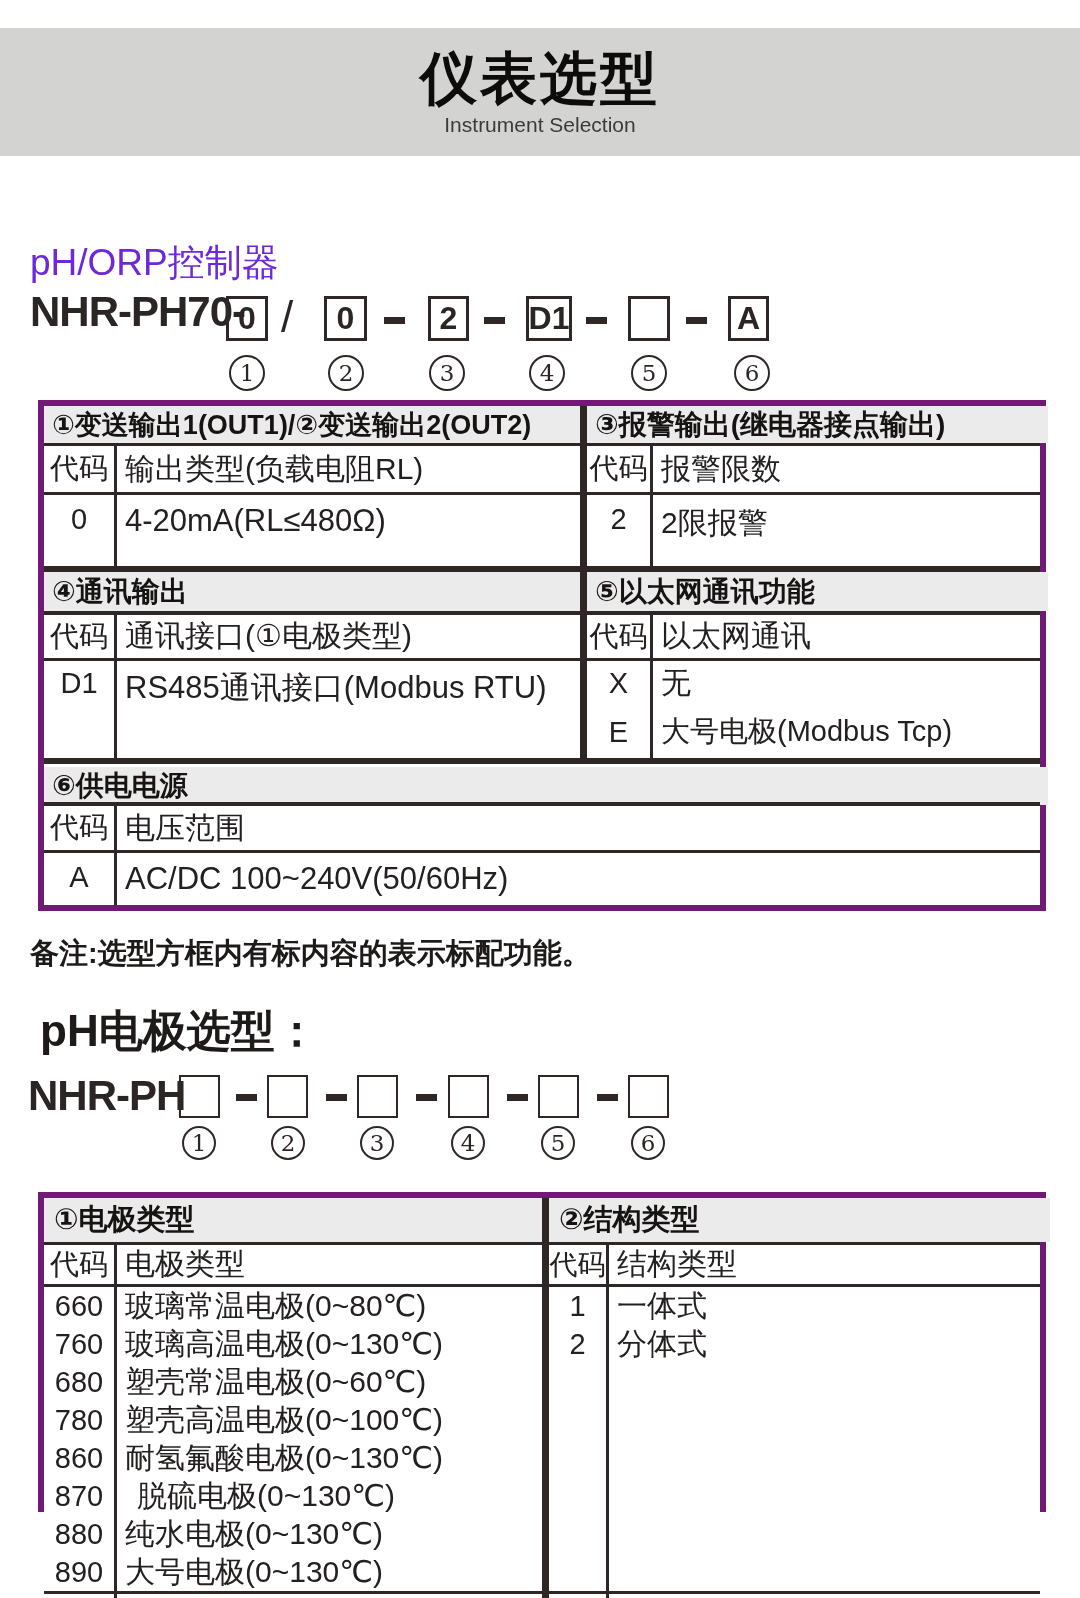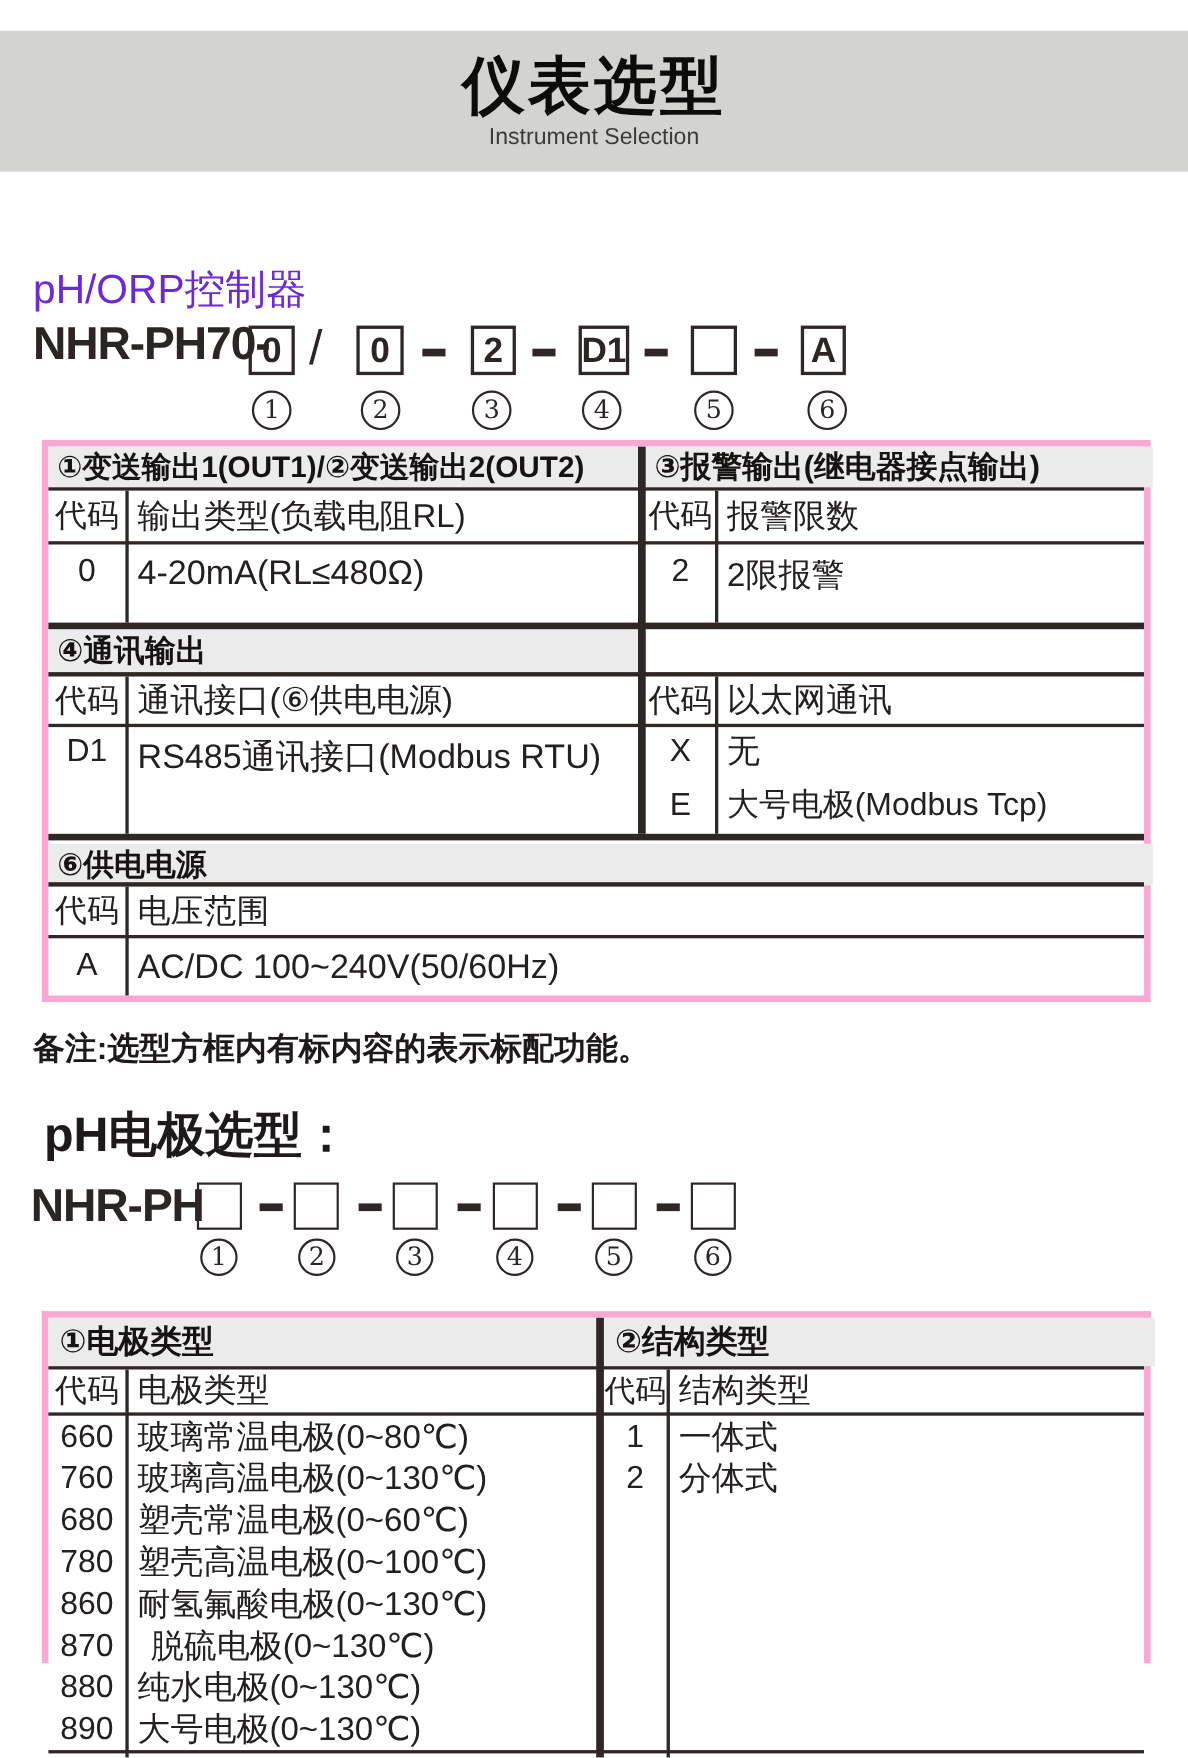--- a/index.html
+++ b/index.html
@@ -19,21 +19,21 @@
   .model-prefix{position:absolute;font-size:42px;font-weight:600;letter-spacing:-1px;color:#2b2523;white-space:nowrap;}
   .code-box{position:absolute;border:3px solid #2e2725;display:flex;align-items:center;justify-content:center;
             font-size:32px;font-weight:600;color:#2b2523;box-sizing:border-box;}
   .code-box.thin{border-width:2px;}
   .slash{position:absolute;font-size:44px;font-weight:400;color:#2b2523;}
   .dash{position:absolute;width:21px;height:7px;background:#2e2725;}
   .circ{position:absolute;width:34px;height:34px;border:2px solid #2e2725;border-radius:50%;
         display:flex;align-items:center;justify-content:center;
         font-family:"DejaVu Serif",serif;font-size:23px;color:#2b2523;box-sizing:border-box;}
   
-  .tbl{position:absolute;left:38px;width:1008px;border:6px solid #f9a8d4;box-sizing:border-box;}
+  .tbl{position:absolute;left:38px;width:1008px;border:6px solid #701a75;box-sizing:border-box;}
   .cell{position:absolute;display:flex;align-items:center;white-space:nowrap;font-size:30px;color:#242020;}
   .cell.hdr{font-weight:700;font-size:28px;color:#161312;}
   .cell.code{justify-content:center;font-size:29px;}
   .cell.topal{align-items:flex-start;}
   .gray{background:#ebebeb;}
 </style>
 </head>
 <body>
 
 <div id="page">
@@ -78,23 +78,24 @@
     <div class="cell" style="left:81px;top:40px;width:450px;height:46px;">输出类型(负载电阻RL)</div>
     <div class="cell code" style="left:543px;top:40px;width:63px;height:46px;">代码</div>
     <div class="cell" style="left:617px;top:40px;width:370px;height:46px;">报警限数</div>
 
     <div class="cell code topal" style="left:0;top:89px;width:70px;height:71px;padding-top:8px;">0</div>
     <div class="cell topal" style="left:81px;top:89px;width:450px;height:71px;padding-top:8px;font-size:31px;">4-20mA(RL≤480Ω)</div>
     <div class="cell code topal" style="left:543px;top:89px;width:63px;height:71px;padding-top:8px;">2</div>
     <div class="cell topal" style="left:617px;top:89px;width:370px;height:71px;padding-top:8px;">2限报警</div>
 
     <div class="cell hdr gray" style="left:0;top:166px;width:536px;height:39px;padding-left:8px;">④通讯输出</div>
+    <div class="cell hdr gray" style="left:543px;top:166px;width:453px;height:39px;padding-left:8px;">⑤以太网通讯功能</div>
 
     <div class="cell code" style="left:0;top:209px;width:70px;height:43px;">代码</div>
-    <div class="cell" style="left:81px;top:209px;width:450px;height:43px;">通讯接口(⑥供电电源)</div>
+    <div class="cell" style="left:81px;top:209px;width:450px;height:43px;">通讯接口(①电极类型)</div>
     <div class="cell code" style="left:543px;top:209px;width:63px;height:43px;">代码</div>
     <div class="cell" style="left:617px;top:209px;width:370px;height:43px;">以太网通讯</div>
 
     <div class="cell code topal" style="left:0;top:255px;width:70px;height:97px;padding-top:6px;">D1</div>
     <div class="cell topal" style="left:81px;top:255px;width:450px;height:97px;padding-top:6px;font-size:31px;">RS485通讯接口(Modbus RTU)</div>
     <div class="cell code" style="left:543px;top:255px;width:63px;height:45px;">X</div>
     <div class="cell" style="left:617px;top:255px;width:370px;height:45px;">无</div>
     <div class="cell code" style="left:543px;top:300px;width:63px;height:52px;">E</div>
     <div class="cell" style="left:617px;top:300px;width:378px;height:52px;font-size:29px;">大号电极(Modbus Tcp)</div>
 

